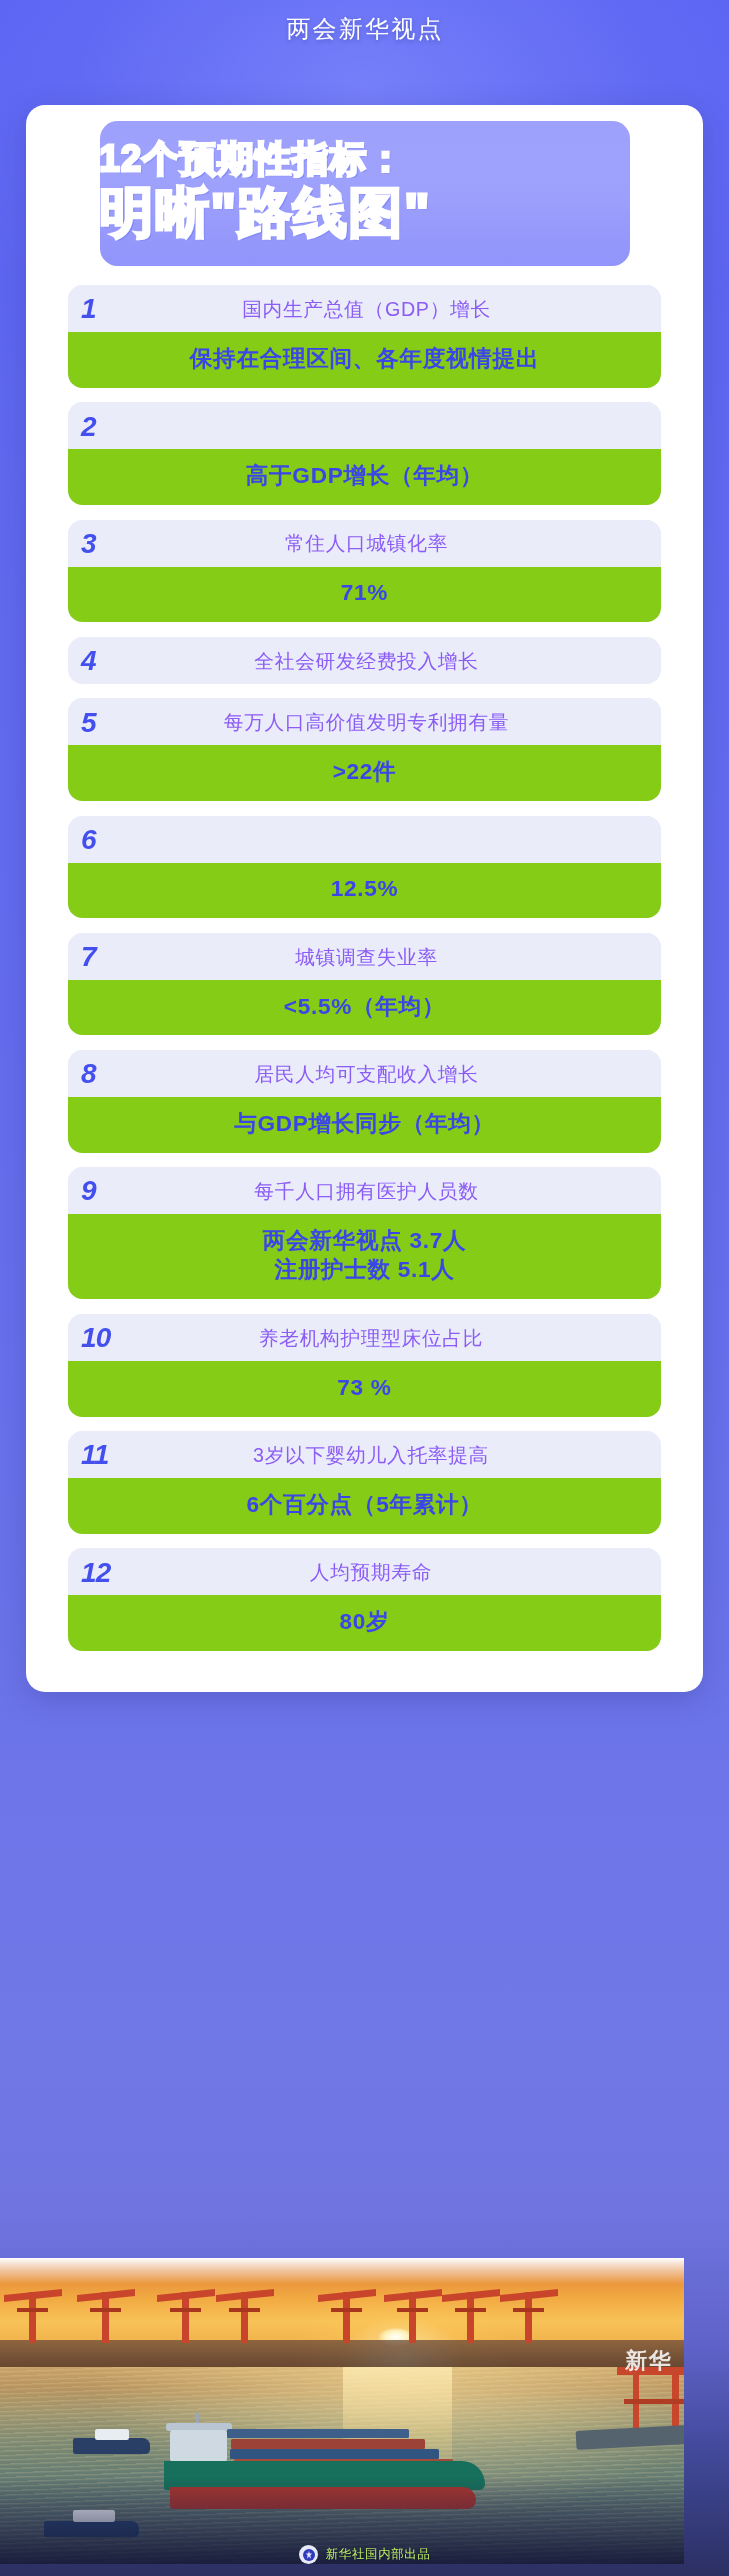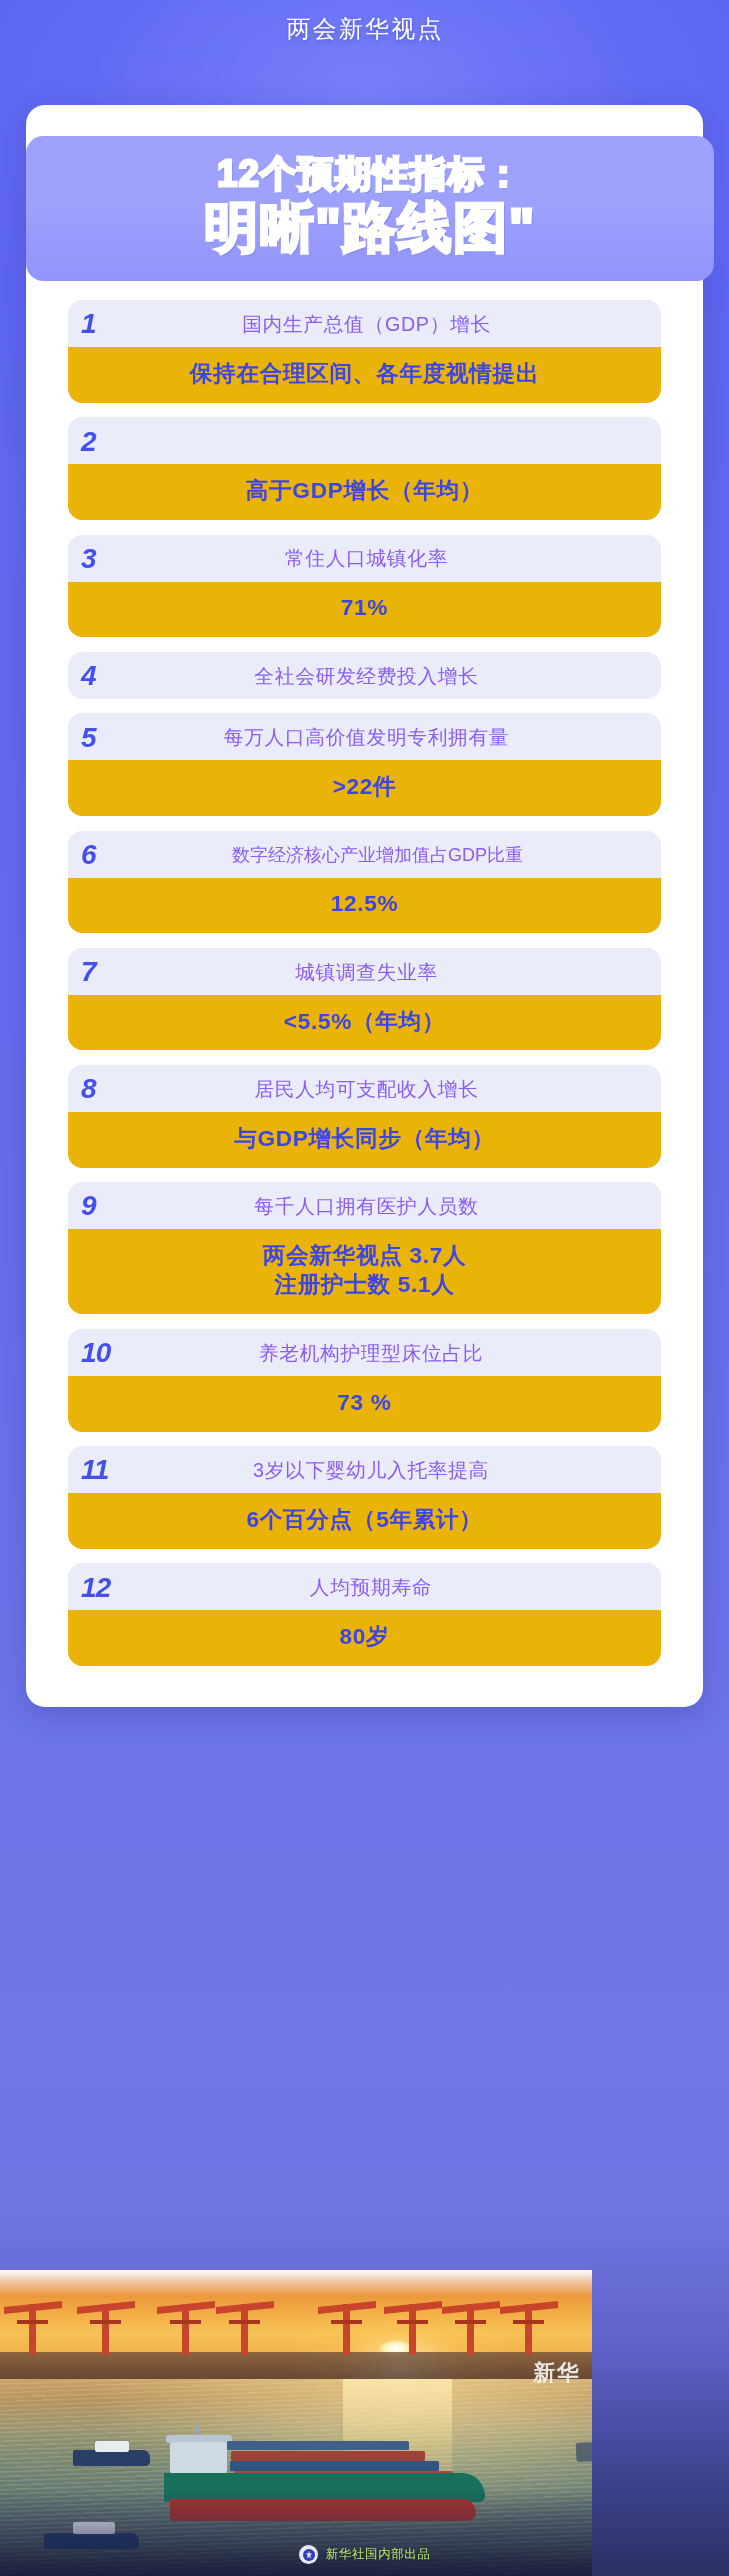--- a/index.html
+++ b/index.html
@@ -46,23 +46,23 @@
   
   #sheet{
     position:absolute; left:26px; top:105px; width:677px;
     background:#ffffff; border-radius:19px;
     padding:16px 0 26px 0;
     box-shadow:0 7.3px 29px rgba(30,36,110,.22);
   }
 
   
   #title-card{
-    margin:15px auto; width:688px; border-radius:17.5px;
+    margin:0 auto; width:530px; border-radius:17.5px;
     background:linear-gradient(180deg,#9ea1fb 0%, #9fa2fc 40%, #9194fa 100%);
-    padding:19px 0 25px 0; text-align:center; position:relative;
+    padding:19px 0 25px 0; position:relative;
   }
   .title-line{
     color:#ffffff; font-weight:bold; line-height:1.06; letter-spacing:1.5px;
     -webkit-text-stroke:2.9px #ffffff;
     text-shadow:
       0 0 0 #ffffff,
       2.2px 2.2px 0 rgba(110,118,250,.55);
   }
   #title-line-1{ font-size:36px; }
   #title-line-2{ font-size:54px; margin-top:5.8px; }
@@ -85,29 +85,29 @@
   }
   .item-title{
     flex:1 1 auto; text-align:center; color:#8b5cf6;
     font-size:19.7px; font-weight:normal; letter-spacing:0.7px;
     padding-right:51px;
   }
   .item-title.tight{ font-size:18px; letter-spacing:0px; padding-right:29px; }
   .item-num.wide{ width:64px; flex:0 0 64px; }
 
   .item-value{
-    background:#eab308; text-align:center;
+    background:#84cc16; text-align:center;
     color:#3b45e8; font-size:22.6px; font-weight:bold; letter-spacing:0.7px;
     padding:11.7px 13px 14.6px 13px; line-height:1.30;
   }
   .item-value .vline{ display:block; }
 
   
   #photo{
-    position:absolute; left:0; bottom:0; width:592px; height:306px;
+    position:absolute; left:0; bottom:12px; width:684px; height:306px;
     overflow:hidden;
     text-align:right;
   }
   #sky{
     position:absolute; left:0; top:0; width:730px; height:109px;
     background:linear-gradient(180deg,#d6742f 0%, #e8913a 18%, #f2ab43 38%, #f7c257 58%, #f2b24c 78%, #d98e3f 100%);
   }
   #sun{
     position:absolute; left:379px; top:70px; width:34px; height:17.5px;
     border-radius:50%;
@@ -285,21 +285,20 @@
           <div class="item-num">5</div>
           <div class="item-title">每万人口高价值发明专利拥有量</div>
         </div>
         <div class="item-value">
           <span class="vline">&gt;22件</span>
         </div>
       </div>
       <div class="item">
         <div class="item-head">
           <div class="item-num">6</div>
-          <div class="item-title tight">数字经济核心产业增加值占GDP比重</div>
         </div>
         <div class="item-value">
           <span class="vline">12.5%</span>
         </div>
       </div>
       <div class="item">
         <div class="item-head">
           <div class="item-num">7</div>
           <div class="item-title">城镇调查失业率</div>
         </div>

